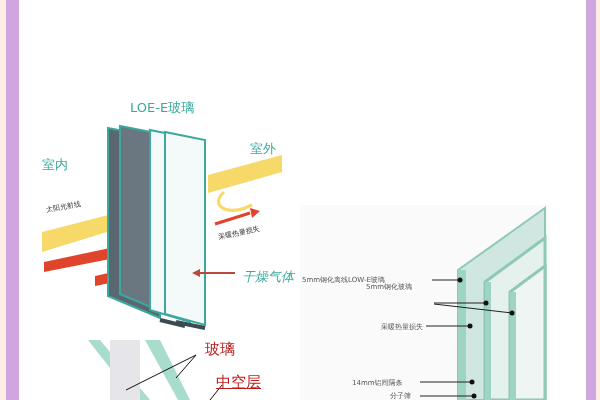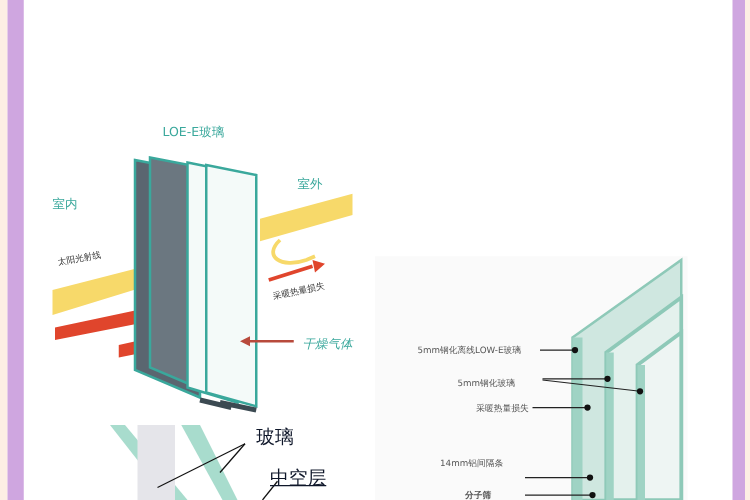--- a/index.html
+++ b/index.html
@@ -2,25 +2,25 @@
 <html><head>
 <meta charset="utf-8">
 <style>
   html, body { margin:0; padding:0; }
   body { width:600px; height:400px; position:relative; overflow:hidden; background:#fff; font-family:"DejaVu Sans", sans-serif; }
   .edge-l { position:absolute; left:0; top:0; width:6px; height:400px; background:#fdeee4; }
   .bar-l { position:absolute; left:6px; top:0; width:13px; height:400px; background:#cfa6e0; }
   .edge-r { position:absolute; right:0; top:0; width:4px; height:400px; background:#fdeee4; }
   .bar-r { position:absolute; right:4px; top:0; width:10px; height:400px; background:#cfa6e0; }
   svg { position:absolute; left:0; top:0; }
-  .lbl { position:absolute; font-size:10px; white-space:nowrap; }
+  .lbl { position:absolute; font-size:13px; white-space:nowrap; }
   .teal { color:#3aa89c; }
   .dark { color:#333; }
   .grey { color:#555; font-size:7px; }
-  .big { font-size:15px; color:#0f172a; }
+  .big { font-size:15px; color:#b91c1c; }
 </style>
 </head>
 <body>
 
 <div class="edge-l"></div>
 <div class="bar-l"></div>
 <div class="edge-r"></div>
 <div class="bar-r"></div>
 
 <svg width="600" height="400">
@@ -69,25 +69,25 @@
   <polygon points="88,340 100,340 150,400 135,400" fill="#a8dccd"></polygon>
   <rect x="110" y="340" width="30" height="60" fill="#e5e5ea"></rect>
   <polygon points="145,340 160,340 190,400 178,400" fill="#a8dccd"></polygon>
   <line x1="126" y1="390" x2="196" y2="355" stroke="#111" stroke-width="1"></line>
   <line x1="176" y1="378" x2="196" y2="355" stroke="#111" stroke-width="1"></line>
   <line x1="210" y1="400" x2="222" y2="385" stroke="#111" stroke-width="1"></line>
 </svg>
 
 <div class="lbl teal" style="left:130px;top:99px;">LOE-E玻璃</div>
 <div class="lbl teal" style="left:42px;top:156px;">室内</div>
-<div class="lbl teal" style="left:238px;top:140px;">室外</div>
+<div class="lbl teal" style="left:250px;top:140px;">室外</div>
 <div class="lbl dark" style="left:46px;top:202px;transform:rotate(-10deg);font-size:7px;">太阳光射线</div>
 <div class="lbl dark" style="left:218px;top:228px;transform:rotate(-12deg);font-size:7px;">采暖热量损失</div>
 <div class="lbl teal" style="left:242px;top:268px;font-style:italic;">干燥气体</div>
 
-<div class="lbl grey" style="left:334px;top:275px;">5mm钢化离线LOW-E玻璃</div>
-<div class="lbl grey" style="left:366px;top:302px;">5mm钢化玻璃</div>
+<div class="lbl grey" style="left:302px;top:275px;">5mm钢化离线LOW-E玻璃</div>
+<div class="lbl grey" style="left:366px;top:282px;">5mm钢化玻璃</div>
 <div class="lbl grey" style="left:381px;top:322px;">采暖热量损失</div>
-<div class="lbl grey" style="left:352px;top:366px;">14mm铝间隔条</div>
-<div class="lbl grey" style="left:372px;top:391px;font-weight:bold;">分子筛</div>
+<div class="lbl grey" style="left:352px;top:378px;">14mm铝间隔条</div>
+<div class="lbl grey" style="left:390px;top:391px;">分子筛</div>
 
 <div class="lbl big" style="left:205px;top:340px;">玻璃</div>
 <div class="lbl big" style="left:216px;top:373px;text-decoration:underline;">中空层</div>
 
 </body></html>

